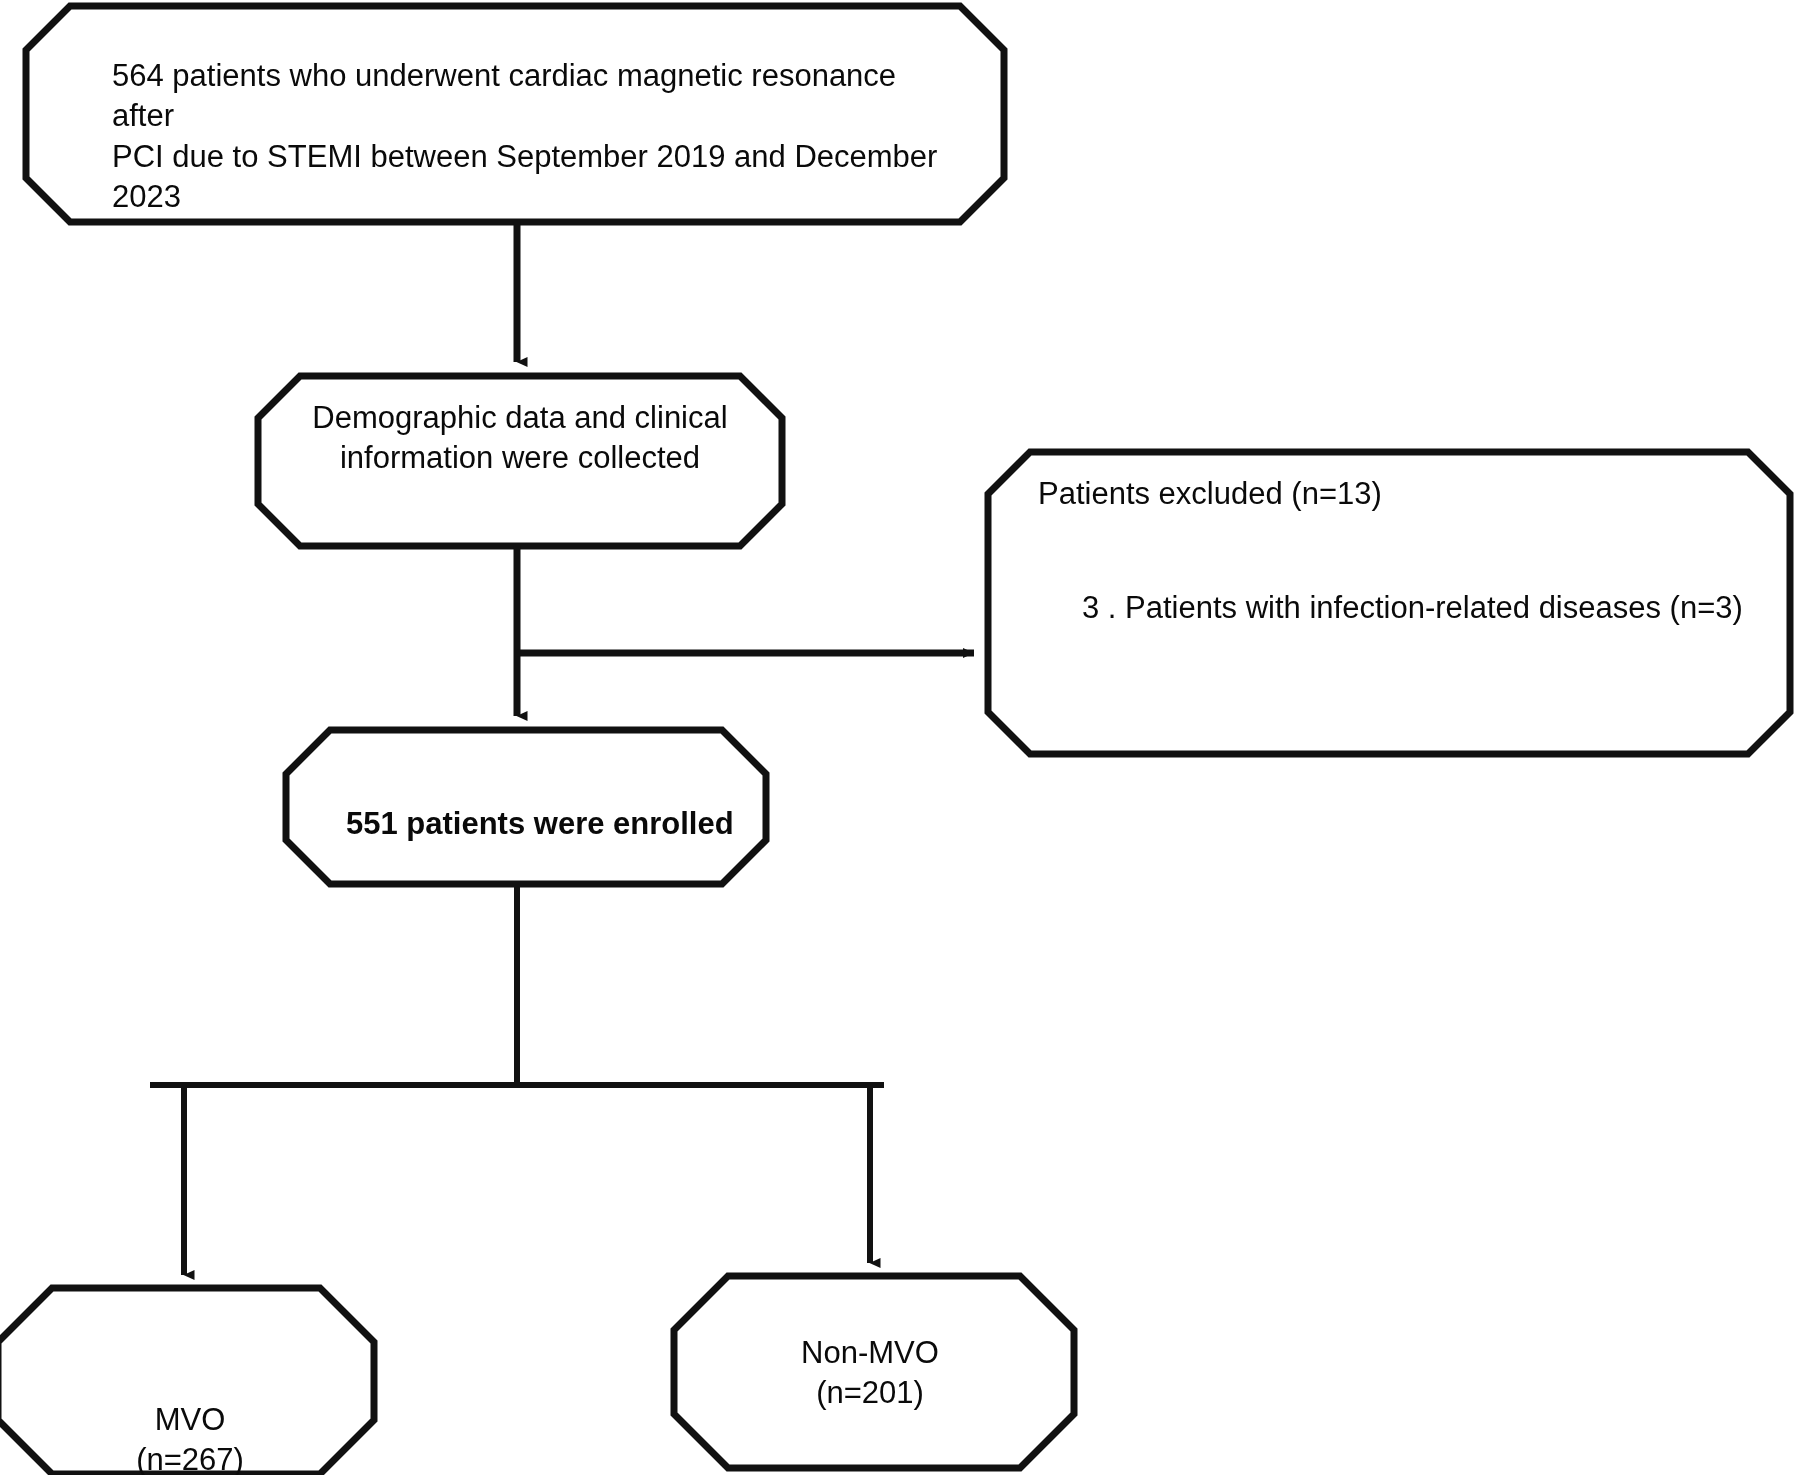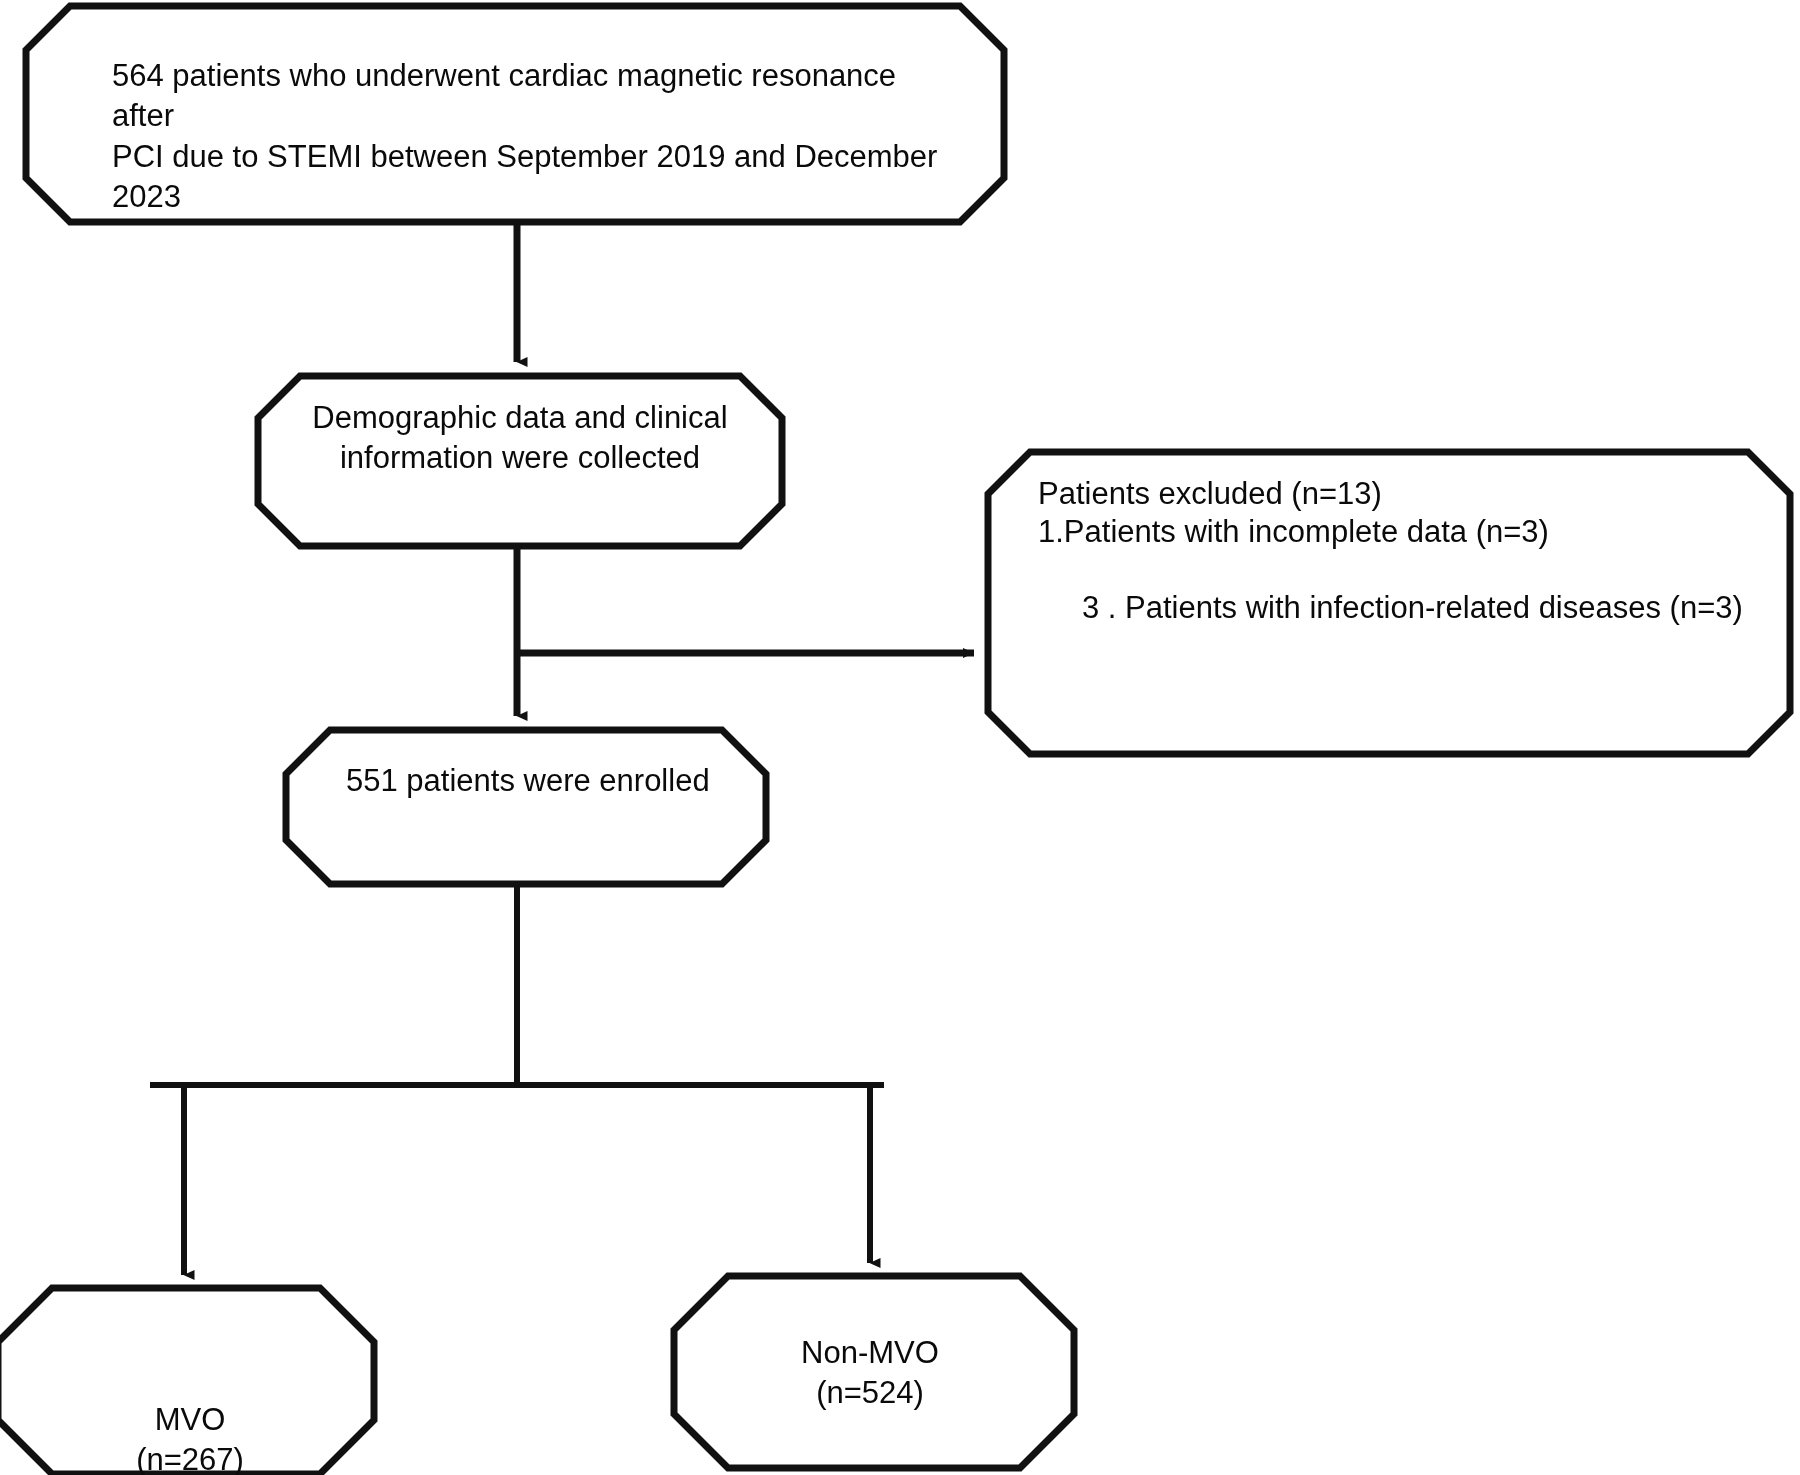--- a/index.html
+++ b/index.html
@@ -75,27 +75,26 @@
   </svg>
 
   <div class="node-text t-left" style="left:112px; top:56px; width:830px; font-size:31px;">564 patients who underwent cardiac magnetic resonance after
 PCI due to STEMI between September 2019 and December 2023</div>
 
   <div class="node-text t-center" style="left:268px; top:398px; width:504px; font-size:31px;">Demographic data and clinical
 information were collected</div>
 
   <div class="node-text t-left" style="left:1038px; top:474px; width:740px; font-size:31px;">Patients excluded (n=13)</div>
 
-  <div class="node-text t-left" style="left:1038px; top:512px; width:740px; font-size:31px;">1.Patients with incomplete data (n=3)</div>
 
 
   <div class="node-text t-left" style="left:1038px; top:588px; width:760px; font-size:31px;margin-left:44px;">3 . Patients with  infection-related diseases (n=3)</div>
 
 
-  <div class="node-text t-left" style="left:346px; top:761px; width:420px; font-size:31px;">551 patients were enrolled</div>
+  <div class="node-text t-left" style="left:346px; top:804px; width:420px; font-size:31px;font-weight:bold;">551 patients were enrolled</div>
 
   <div class="node-text t-center" style="left:30px; top:1400px; width:320px; font-size:31px;">MVO
 (n=267)</div>
 
   <div class="node-text t-center" style="left:710px; top:1333px; width:320px; font-size:31px;">Non-MVO
-(n=524)</div>
+(n=201)</div>
 
 </div>
 
 </body></html>

